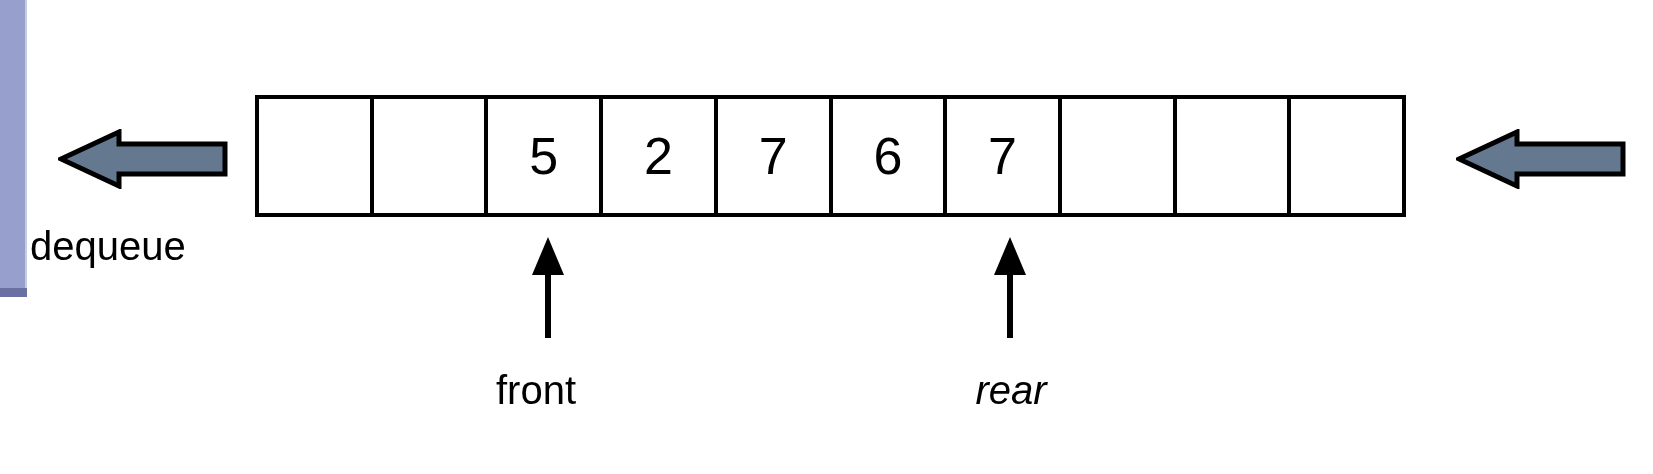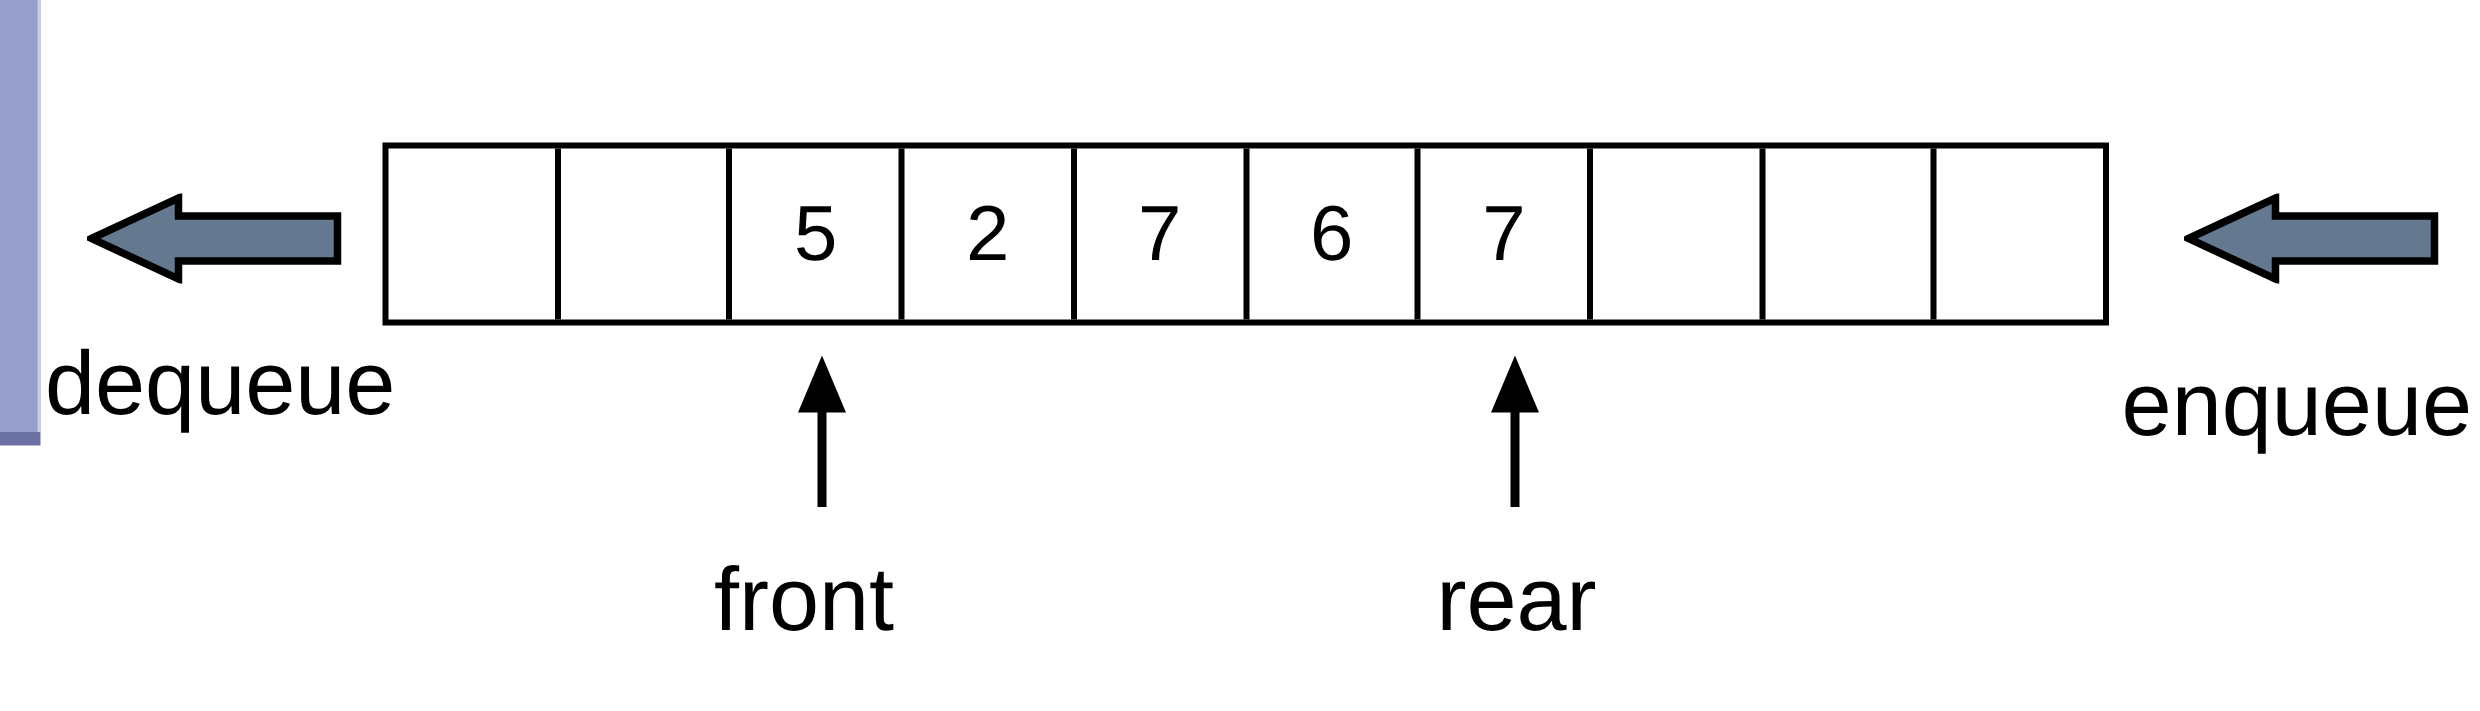--- a/index.html
+++ b/index.html
@@ -54,28 +54,28 @@
   .block-arrow.enqueue-arrow { left: 1456px; top: 129px; }
 
   
   .pointer-arrow { position: absolute; }
   .pointer-arrow.front-pointer { left: 530px; top: 236px; }
   .pointer-arrow.rear-pointer  { left: 992px; top: 236px; }
 
   
   .label {
     position: absolute;
-    font-size: 60px;
+    font-size: 40px;
     line-height: 1;
     white-space: nowrap;
   }
   .label.dequeue-label { left: 30px; top: 226px; }
   .label.enqueue-label { right: 5px; top: 240px; }
   .label.front-label { left: 536px; top: 370px; transform: translateX(-50%); }
-  .label.rear-label  { left: 1011px; top: 370px; transform: translateX(-50%); }
+  .label.rear-label  { left: 1011px; top: 370px; transform: translateX(-50%); font-style: italic; }
 </style>
 </head>
 <body>
 
 <div class="stage">
 
   <div class="side-bar"></div>
   <div class="side-bar-cap"></div>
 
   <svg class="block-arrow dequeue-arrow" width="170" height="60" viewBox="0 0 170 60">
@@ -103,17 +103,16 @@
     <polygon points="18,1 34,39 2,39" fill="#000000"></polygon>
     <rect x="15" y="32" width="6" height="70" fill="#000000"></rect>
   </svg>
 
   <svg class="pointer-arrow rear-pointer" width="36" height="104" viewBox="0 0 36 104">
     <polygon points="18,1 34,39 2,39" fill="#000000"></polygon>
     <rect x="15" y="32" width="6" height="70" fill="#000000"></rect>
   </svg>
 
   <div class="label dequeue-label">dequeue</div>
-  <div class="label enqueue-label">enqueue</div>
   <div class="label front-label">front</div>
   <div class="label rear-label">rear</div>
 
 </div>
 
 </body></html>

